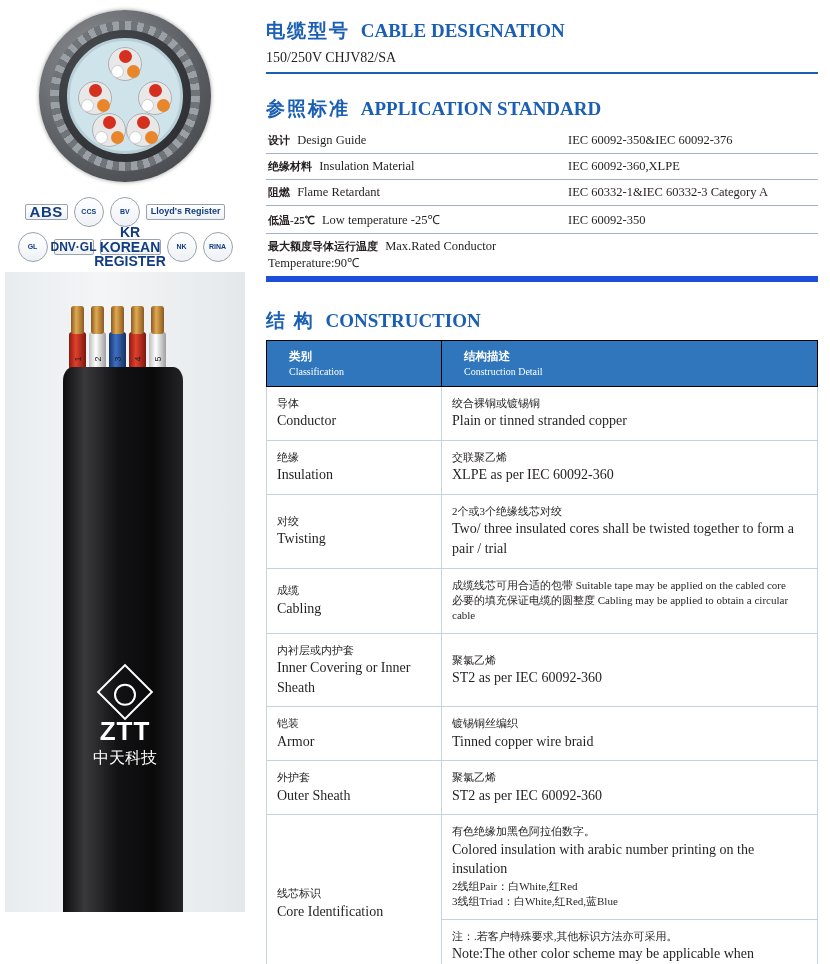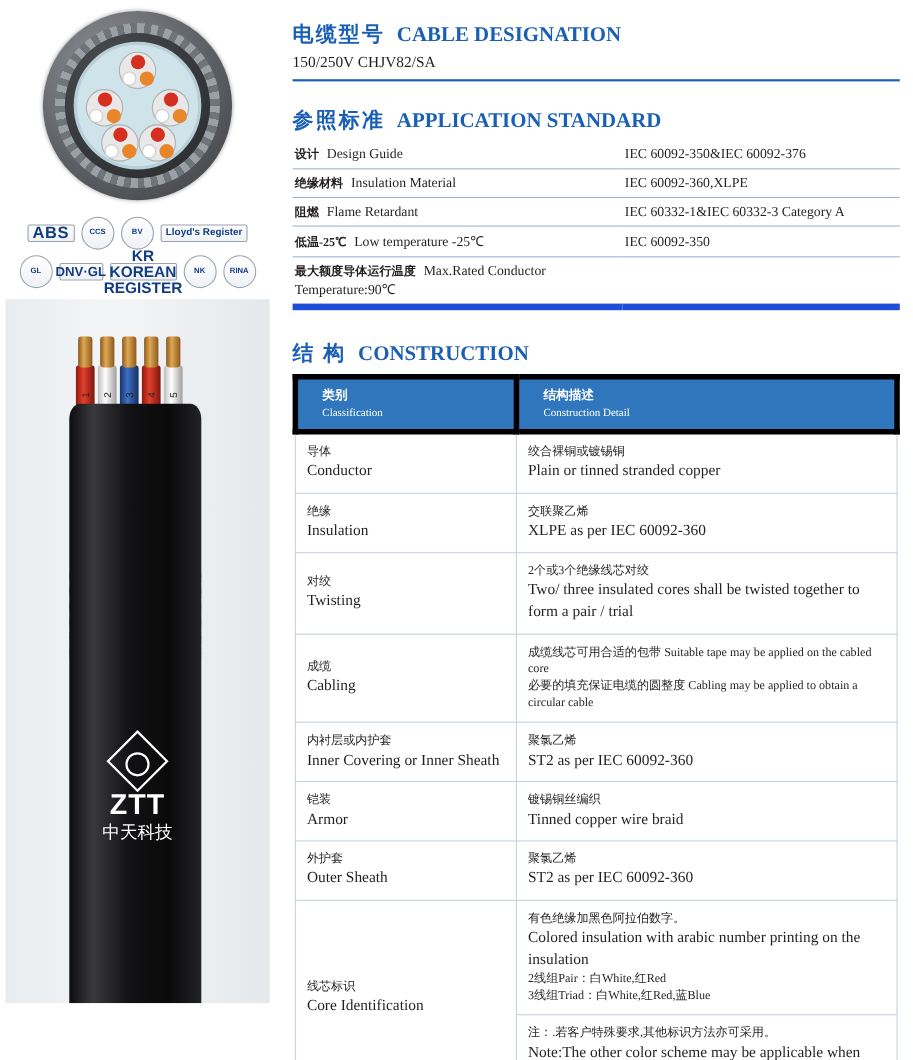--- a/index.html
+++ b/index.html
@@ -288,31 +288,31 @@
     border: 1px solid #b9c7d6;
   }
   .cons-table th {
     background: #2f76bd;
     color: #ffffff;
     text-align: left;
     font-weight: bold;
     padding: 8px 22px;
     font-size: 11.5px;
     line-height: 1.35;
-    border: 5px solid #000000;
+    border: 1px solid #000000;
     margin-left: 37px;
   }
   .cons-table th .en { font-weight: normal; font-size: 10px; display: block; }
   .cons-table td {
     border: 1px solid #c6d2de;
     padding: 9px 10px;
     vertical-align: middle;
     line-height: 1.4;
   }
-  .cons-table td.c1 { width: 201px; }
+  .cons-table td.c1 { width: 175px; }
   .cons-table .en { font-size: 14px; }
   .cons-table .note-cell { border-top: 1px solid #c6d2de; }
   .sub { display: block; }
 </style>
 </head>
 <body>
 
 <div class="page">
 
   <div class="left-col">

